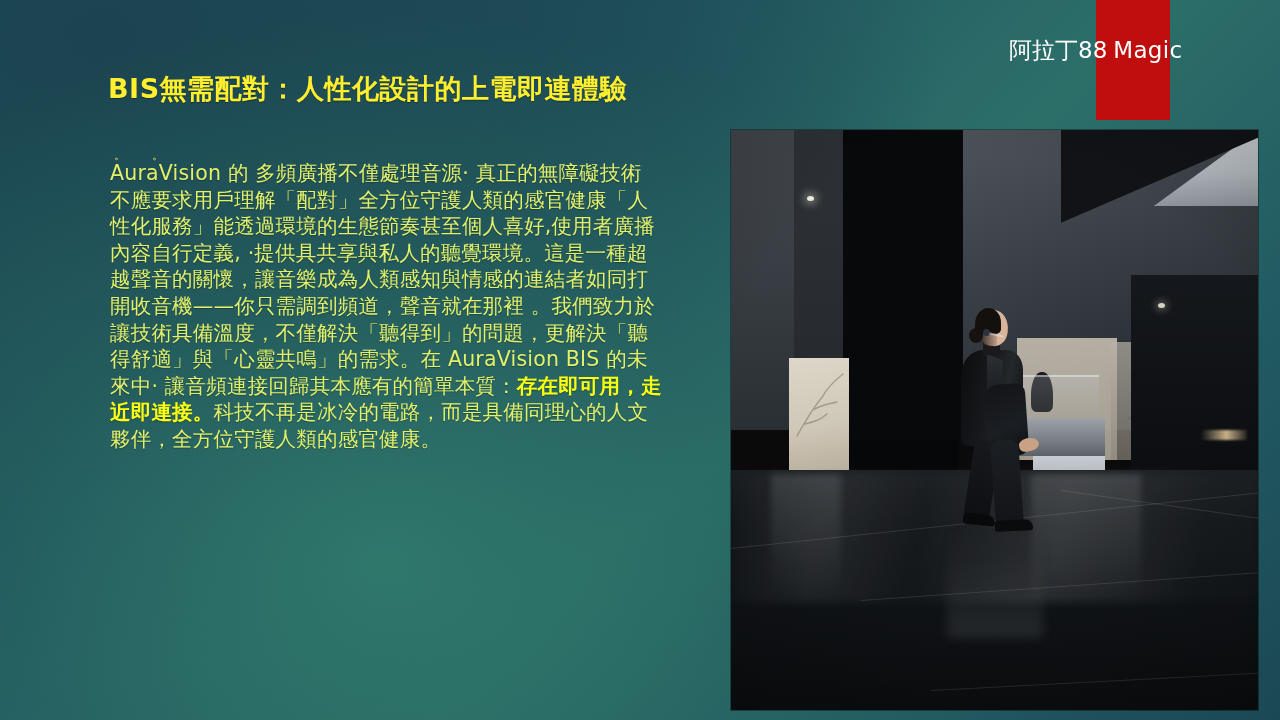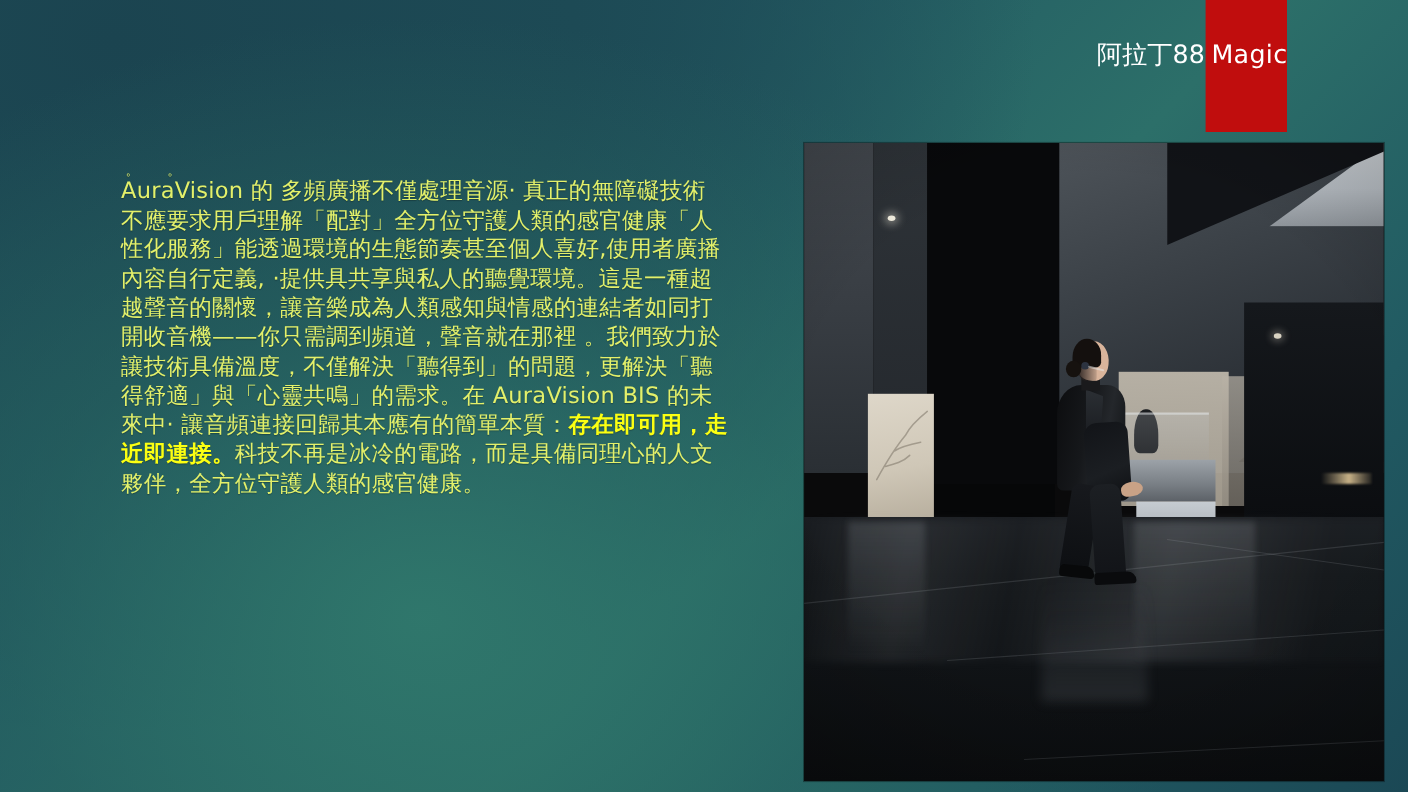--- a/index.html
+++ b/index.html
@@ -34,21 +34,21 @@
     left: 997px;
     width: 300px;
     height: 32px;
     color: #ffffff;
     font-size: 23px;
     line-height: 32px;
     letter-spacing: 0.3px;
     white-space: nowrap;
     font-family: "DejaVu Sans", "Liberation Sans", sans-serif;
   }
-  .brand-text .cn { letter-spacing: 0px; }
+  .brand-text .cn { letter-spacing: 0px; margin-left: 12px; }
 
   
   .slide-title {
     position: absolute;
     left: 108px;
     top: 71px;
     color: #ffef2e;
     font-size: 27px;
     font-weight: bold;
     letter-spacing: 0.5px;
@@ -342,20 +342,21 @@
 </head>
 <body>
 
 <div class="slide">
 
   <div class="brand-block"></div>
   <div class="brand-text">
     <span class="cn">阿拉丁88</span><span style="margin-left:6px">Magic</span>
   </div>
 
+  <div class="slide-title">BIS無需配對：人性化設計的上電即連體驗</div>
 
   <div class="body-copy">
     <span class="lead-marks">。。</span><span>AuraVision 的 多頻廣播不僅處理音源·  真正的無障礙技術不應要求用戶理解「配對」全方位守護人類的感官健康「人性化服務」能透過環境的生態節奏甚至個人喜好,使用者廣播內容自行定義, ·提供具共享與私人的聽覺環境。這是一種超越聲音的關懷，讓音樂成為人類感知與情感的連結者如同打開收音機——你只需調到頻道，聲音就在那裡 。我們致力於讓技術具備溫度，不僅解決「聽得到」的問題，更解決「聽得舒適」與「心靈共鳴」的需求。在 AuraVision BIS 的未來中·  讓音頻連接回歸其本應有的簡單本質：</span><span class="hl">存在即可用，走近即連接。</span><span>科技不再是冰冷的電路，而是具備同理心的人文夥伴，全方位守護人類的感官健康。</span>
   </div>
 
   <div class="photo">
     <div class="photo-scene">
       <div class="wall-lit"></div>
       <div class="ceiling-slot"></div>
       <div class="soffit"></div>

